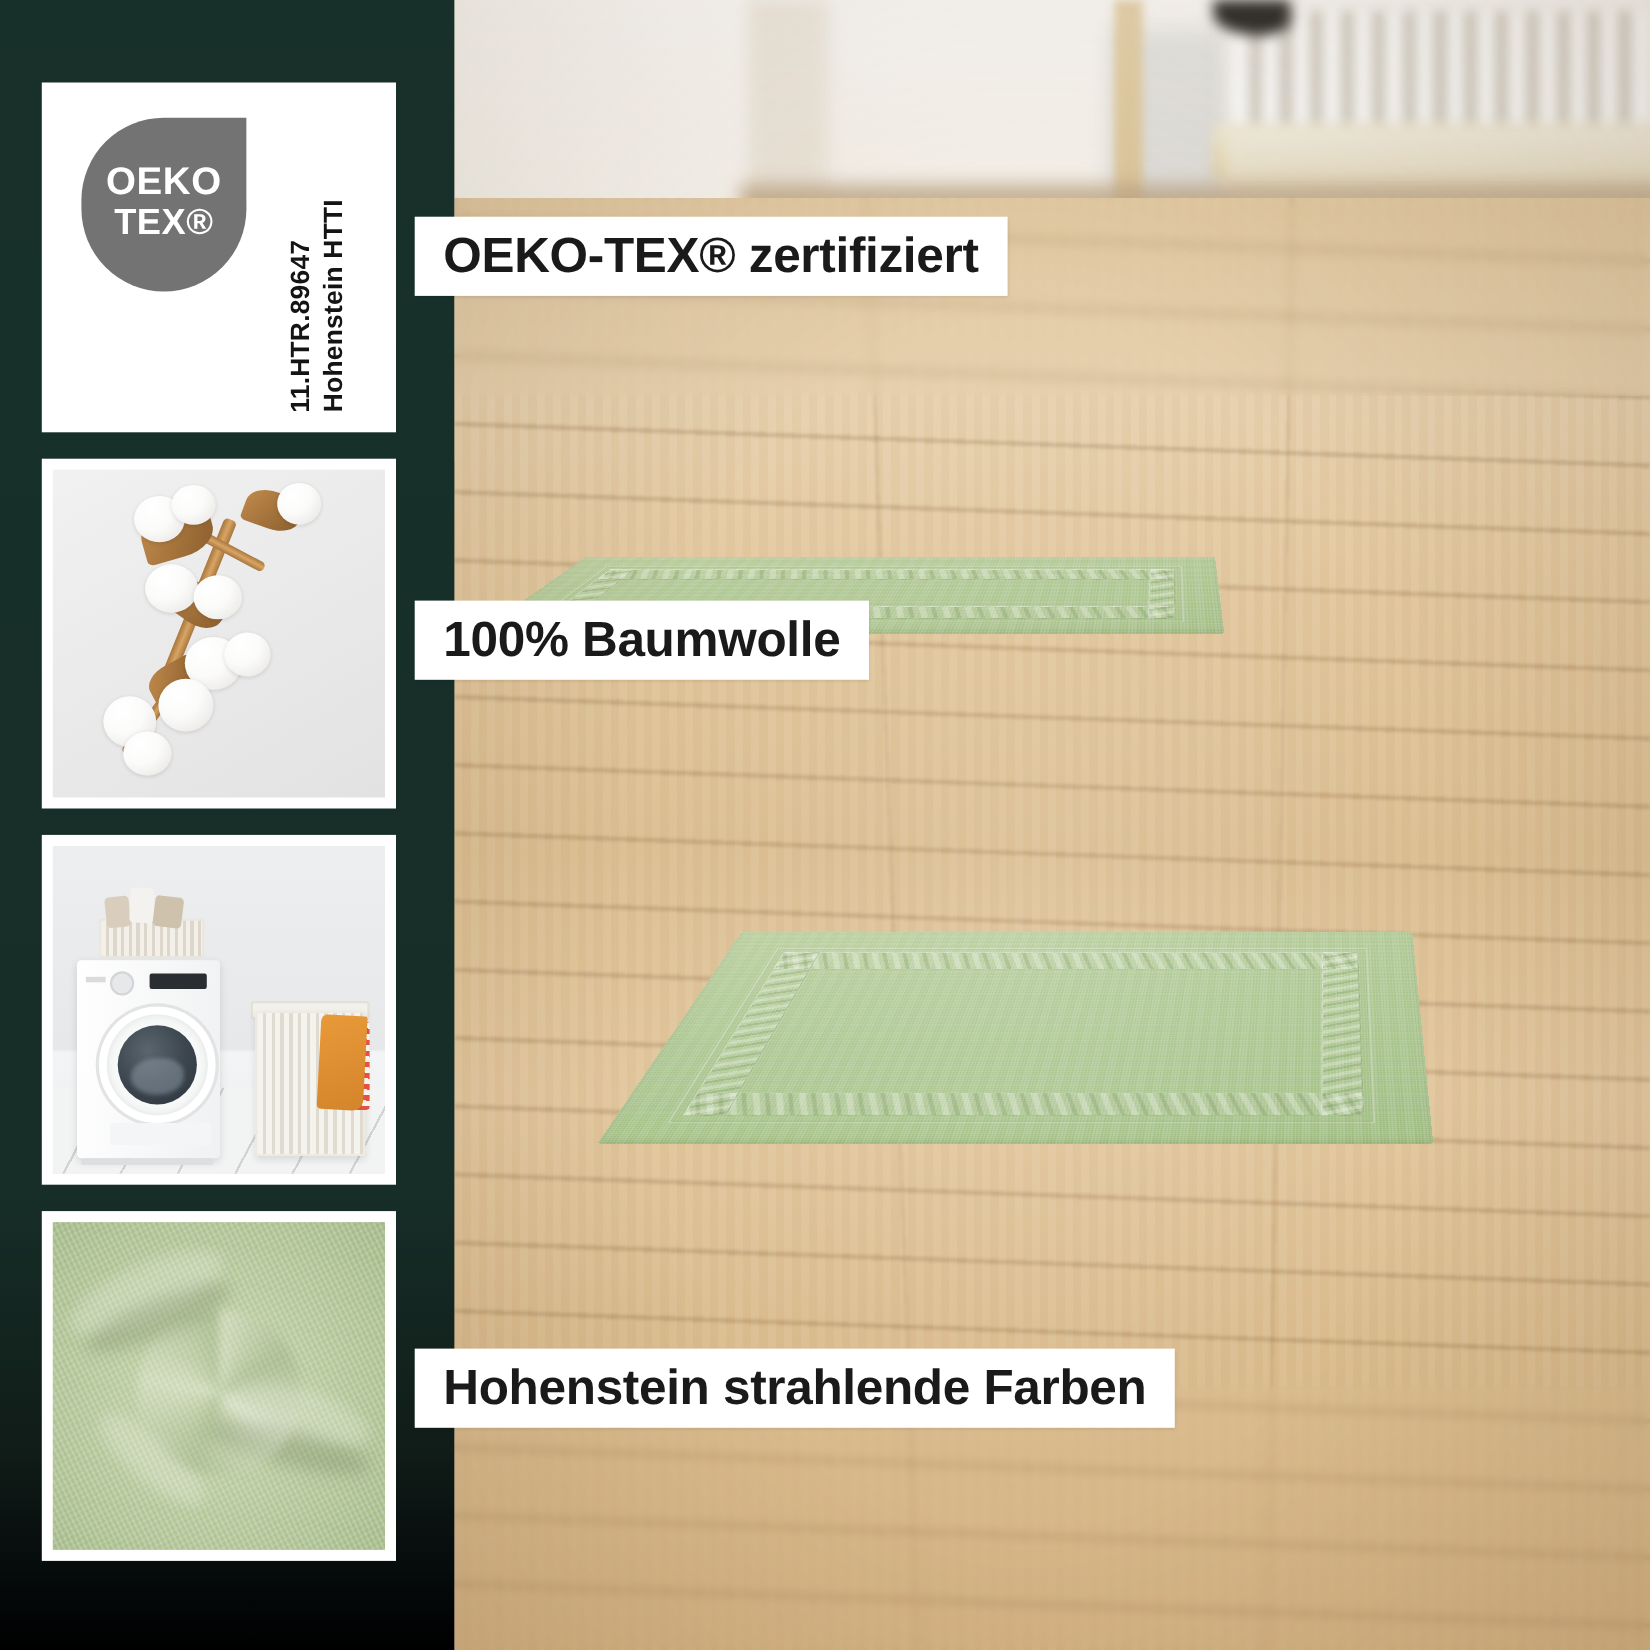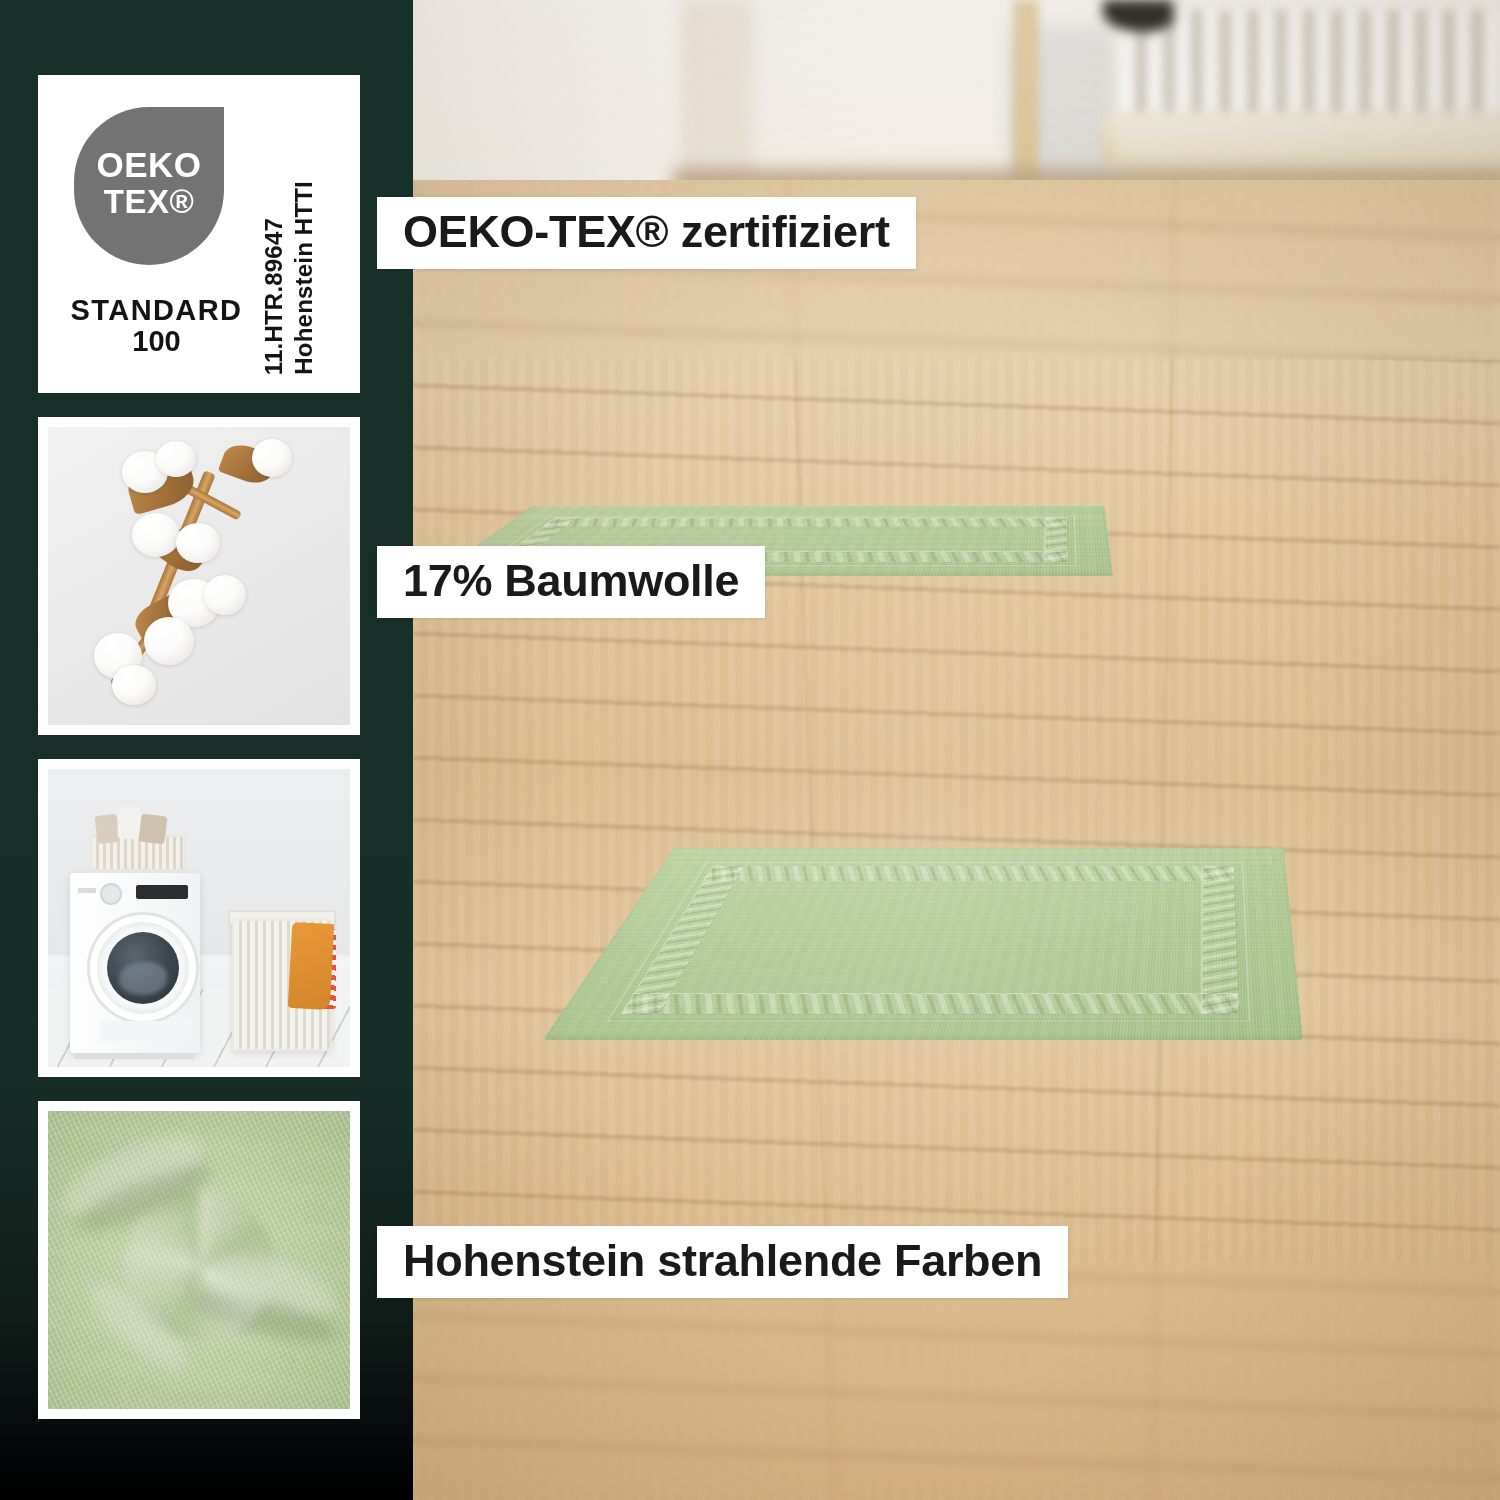--- a/index.html
+++ b/index.html
@@ -415,24 +415,20 @@
   </div>
 
   <div class="panel">
     <div class="cards">
 
       <div class="card">
         <div class="oeko">
           <div class="droplet">
             <span class="d-oeko">OEKO</span>
             <span class="d-tex">TEX®</span>
-          </div>
-          <div class="oeko-std">
-            <div class="l1">STANDARD</div>
-            <div class="l2">100</div>
           </div>
           <div class="oeko-vert">
             <div class="vtxt">11.HTR.89647</div>
             <div class="vtxt">Hohenstein HTTI</div>
           </div>
         </div>
       </div>
 
       <div class="card">
         <div class="cotton">
@@ -496,17 +492,17 @@
           <div class="fold" style="left:30px;top:196px;width:120px;height:40px;transform:rotate(40deg);"></div>
           <div class="swirl"></div>
         </div>
       </div>
 
     </div>
   </div>
 
   <div class="labels">
     <div class="label" id="label-oeko">OEKO-TEX® zertifiziert</div>
-    <div class="label" id="label-cotton">17% Baumwolle</div>
+    <div class="label" id="label-cotton">100% Baumwolle</div>
     <div class="label" id="label-color">Hohenstein strahlende Farben</div>
   </div>
 
 </div>
 
 </body></html>

